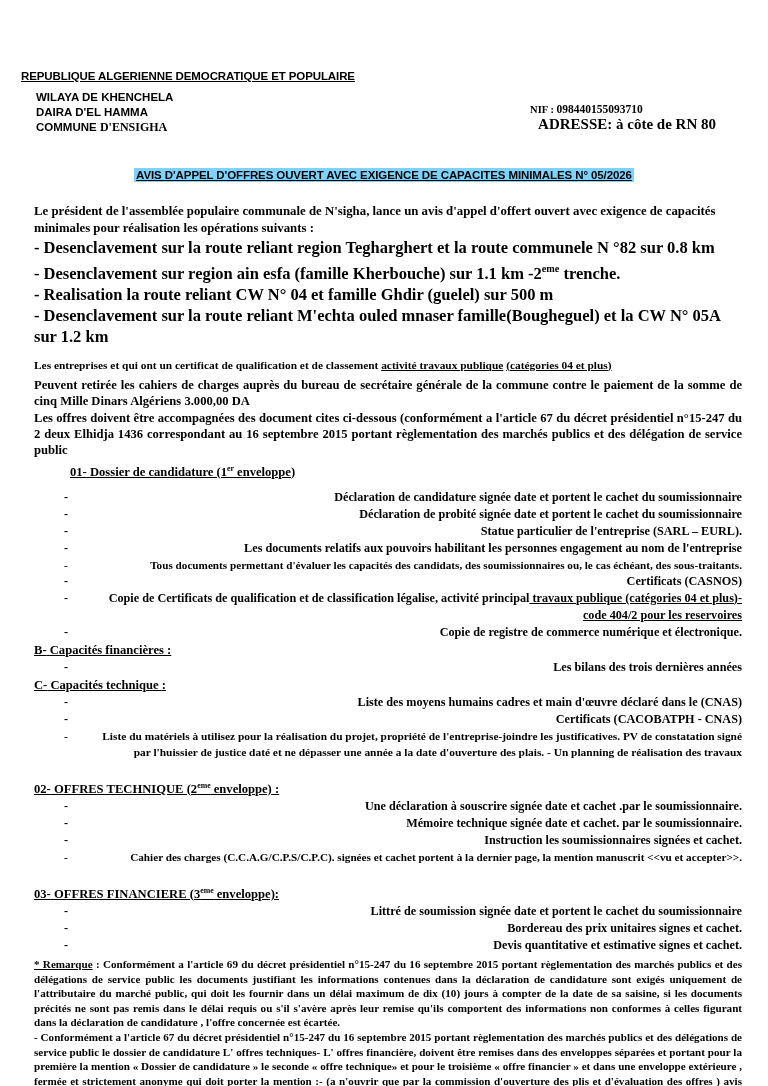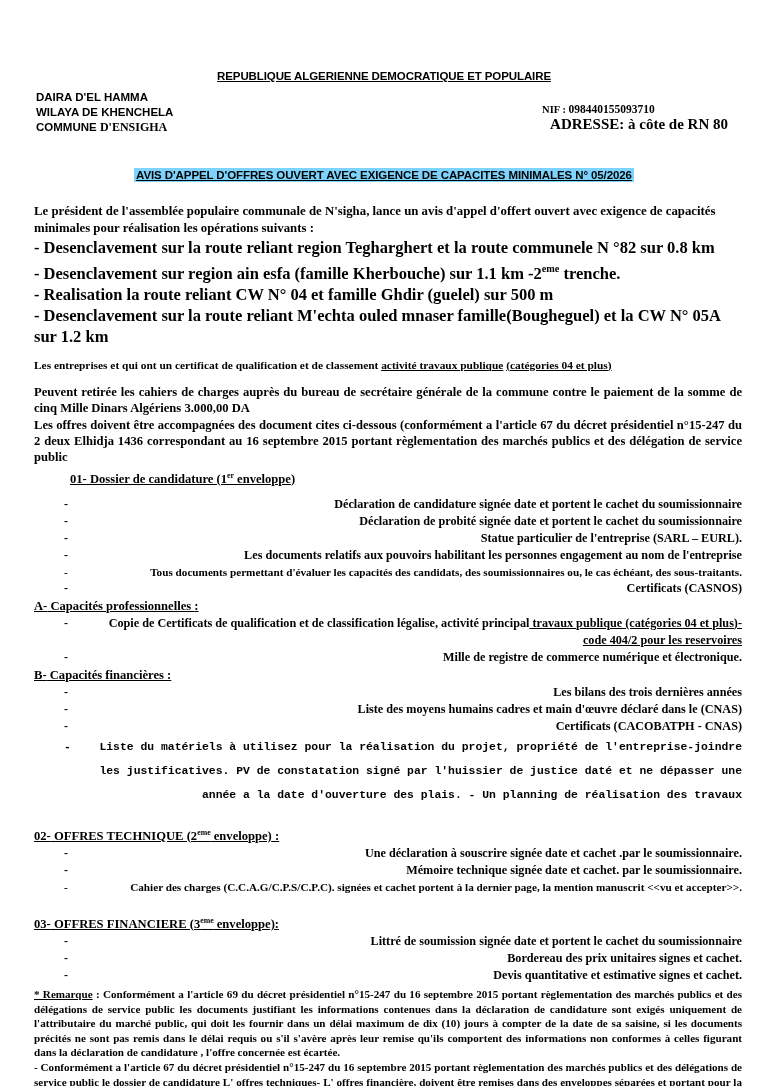--- a/index.html
+++ b/index.html
@@ -18,47 +18,48 @@
   .page {
     position: relative;
     width: 768px;
     height: 1086px;
     padding: 0;
     box-sizing: border-box;
   }
 
   
   .national-title {
-    text-align: center;
+    text-align: left;
     font-family: "Liberation Sans", "DejaVu Sans", sans-serif;
     font-weight: bold;
     font-size: 11.5px;
     letter-spacing: -0.1px;
     text-decoration: underline;
     padding-top: 70px;
+    padding-left: 21px;
   }
   .header-row {
     position: relative;
     margin-top: 8px;
     padding-left: 36px;
     min-height: 44px;
   }
   .admin-block {
     font-family: "Liberation Sans", "DejaVu Sans", sans-serif;
     font-weight: bold;
     font-size: 11.5px;
     line-height: 15px;
   }
   .admin-block .serif-tail {
     font-family: "Liberation Serif", "DejaVu Serif", serif;
     font-size: 12px;
   }
   .id-block {
     position: absolute;
-    right: 40px;
+    right: 52px;
     top: 12px;
     text-align: left;
     font-family: "Liberation Serif", "DejaVu Serif", serif;
     font-weight: bold;
     font-size: 11.5px;
     line-height: 15px;
   }
   .id-block .nif-label { font-size: 10.5px; }
   .id-block .addr-line { font-size: 15px; padding-left: 8px; }
 
@@ -140,43 +141,43 @@
     line-height: 17px;
     margin: 0;
   }
   ul.bullets li::before {
     content: "-";
     position: absolute;
     left: 30px;
     top: 0;
   }
   ul.bullets li.tight { font-size: 11.2px; line-height: 16px; }
-  ul.bullets li.small { font-size: 11.4px; line-height: 24px; font-family: Liberation Mono, monospace; }
+  ul.bullets li.small { font-size: 11.4px; line-height: 16px; }
   .gap-sm { height: 8px; }
 
   .remarque {
     margin-top: 3px;
     font-weight: bold;
     font-size: 11.1px;
     line-height: 14.6px;
     text-align: justify;
   }
   .remarque p { margin: 0; }
 </style>
 </head>
 <body>
 
 <div class="page">
 
   <div class="national-title">REPUBLIQUE ALGERIENNE DEMOCRATIQUE ET POPULAIRE</div>
 
   <div class="header-row">
     <div class="admin-block">
+      <div>WILAYA DE KHENCHELA</div>
       <div>DAIRA D'EL HAMMA</div>
-      <div>WILAYA DE KHENCHELA</div>
       <div><span>COMMUNE </span><span class="serif-tail">D'ENSIGHA</span></div>
     </div>
     <div class="id-block">
       <div><span class="nif-label">NIF : </span><span>098440155093710</span></div>
       <div class="addr-line"><span>ADRESSE: </span><span>à côte de RN  80</span></div>
     </div>
   </div>
 
   <div class="notice-title-wrap">
     <span class="notice-title">AVIS D'APPEL D'OFFRES OUVERT AVEC EXIGENCE DE CAPACITES MINIMALES N° 05/2026</span>
@@ -188,62 +189,63 @@
 
     <div class="ops-list">
       <div class="op-line">- Desenclavement sur la route reliant region Tegharghert et la route communele N °82 sur 0.8 km</div>
       <div class="op-line"><span>- Desenclavement sur region ain esfa (famille Kherbouche)  sur 1.1 km -2</span><sup>eme</sup><span> trenche.</span></div>
       <div class="op-line">- Realisation la route reliant CW  N° 04 et famille Ghdir (guelel) sur 500 m</div>
       <div class="op-line">- Desenclavement sur la route reliant M'echta ouled mnaser famille(Bougheguel) et la CW N° 05A sur 1.2 km</div>
     </div>
 
     <div class="para-small"><span>Les entreprises et qui ont un certificat de qualification et de classement </span><span class="u">activité travaux publique</span><span>  </span><span class="u">(catégories 04 et plus)</span></div>
 
-    <div class="para-med" style="margin-top:11px"> Peuvent retirée les cahiers de charges auprès du bureau de secrétaire générale  de la commune contre le paiement de la somme de cinq Mille Dinars Algériens 3.000,00 DA</div>
+    <div class="para-med" style="margin-top:4px"> Peuvent retirée les cahiers de charges auprès du bureau de secrétaire générale  de la commune contre le paiement de la somme de cinq Mille Dinars Algériens 3.000,00 DA</div>
 
     <div class="para-med" style="margin-top:1px">Les offres doivent être accompagnées des document cites ci-dessous (conformément a l'article 67 du décret présidentiel n°15-247 du 2 deux Elhidja 1436 correspondant au 16 septembre 2015 portant règlementation des marchés publics et des délégation de service public</div>
 
     <div class="sec-head sec-head-01"><span>01-</span><span>&nbsp;</span><span>Dossier de candidature (1</span><sup>er</sup><span> enveloppe)</span></div>
 
     <div class="gap-sm"></div>
 
     <ul class="bullets">
       <li>Déclaration de candidature signée date et portent le cachet du soumissionnaire</li>
       <li> Déclaration de probité signée date et portent le cachet du soumissionnaire</li>
       <li>Statue particulier de l'entreprise (SARL – EURL).</li>
       <li>Les documents relatifs aux pouvoirs habilitant les personnes  engagement au nom de l'entreprise</li>
       <li class="tight">Tous documents permettant d'évaluer les capacités des candidats, des soumissionnaires ou, le cas échéant, des sous-traitants.</li>
       <li>Certificats (CASNOS)</li>
     </ul>
 
-    <div class="sec-head sec-head-ltr"><span>A-</span><span> Capacités professionnelles </span><span class="nounder">:</span></div>
 
     <ul class="bullets">
       <li><span>Copie de  Certificats de qualification et de classification légalise, activité principal</span><span class="u"> travaux publique (catégories 04 et plus)-code 404/2 pour les reservoires</span></li>
-      <li>Mille de registre de commerce numérique et électronique.</li>
+      <li>Copie de registre de commerce numérique et électronique.</li>
     </ul>
 
     <div class="sec-head sec-head-ltr"><span>B-</span><span> Capacités financières </span><span class="nounder">:</span></div>
 
     <ul class="bullets">
       <li> Les bilans des trois dernières années</li>
     </ul>
 
+    <div class="sec-head sec-head-ltr"><span>C-</span><span> Capacités technique </span><span class="nounder">:</span></div>
 
     <ul class="bullets">
       <li>Liste des moyens humains cadres et main d'œuvre déclaré dans le (CNAS)</li>
       <li>Certificats (CACOBATPH -  CNAS)</li>
       <li class="small"> Liste du matériels à utilisez pour la réalisation du projet, propriété de l'entreprise-joindre les justificatives. PV de constatation signé par l'huissier de justice daté et ne dépasser une année a la date d'ouverture des plais.  -  Un planning de réalisation des travaux</li>
     </ul>
 
     <div class="sec-head sec-head-num"><span>02-</span><span>  OFFRES TECHNIQUE (2</span><sup>eme</sup><span> enveloppe)</span><span class="nounder"> :</span></div>
 
     <ul class="bullets">
       <li>Une déclaration à souscrire signée date et cachet .par le soumissionnaire.</li>
       <li>Mémoire technique signée date et cachet. par le soumissionnaire.</li>
+      <li>Instruction les soumissionnaires signées et cachet.</li>
       <li class="tight">Cahier des charges (C.C.A.G/C.P.S/C.P.C). signées et cachet portent à la dernier page, la mention manuscrit &lt;&lt;vu et accepter&gt;&gt;.</li>
     </ul>
 
     <div class="sec-head sec-head-num"><span>03-</span><span> OFFRES FINANCIERE (3</span><sup>eme</sup><span> enveloppe):</span></div>
 
     <ul class="bullets">
       <li>Littré de soumission signée date et portent le cachet du soumissionnaire</li>
       <li>Bordereau des prix unitaires signes et cachet.</li>
       <li>Devis quantitative et estimative  signes et cachet.</li>
     </ul>

